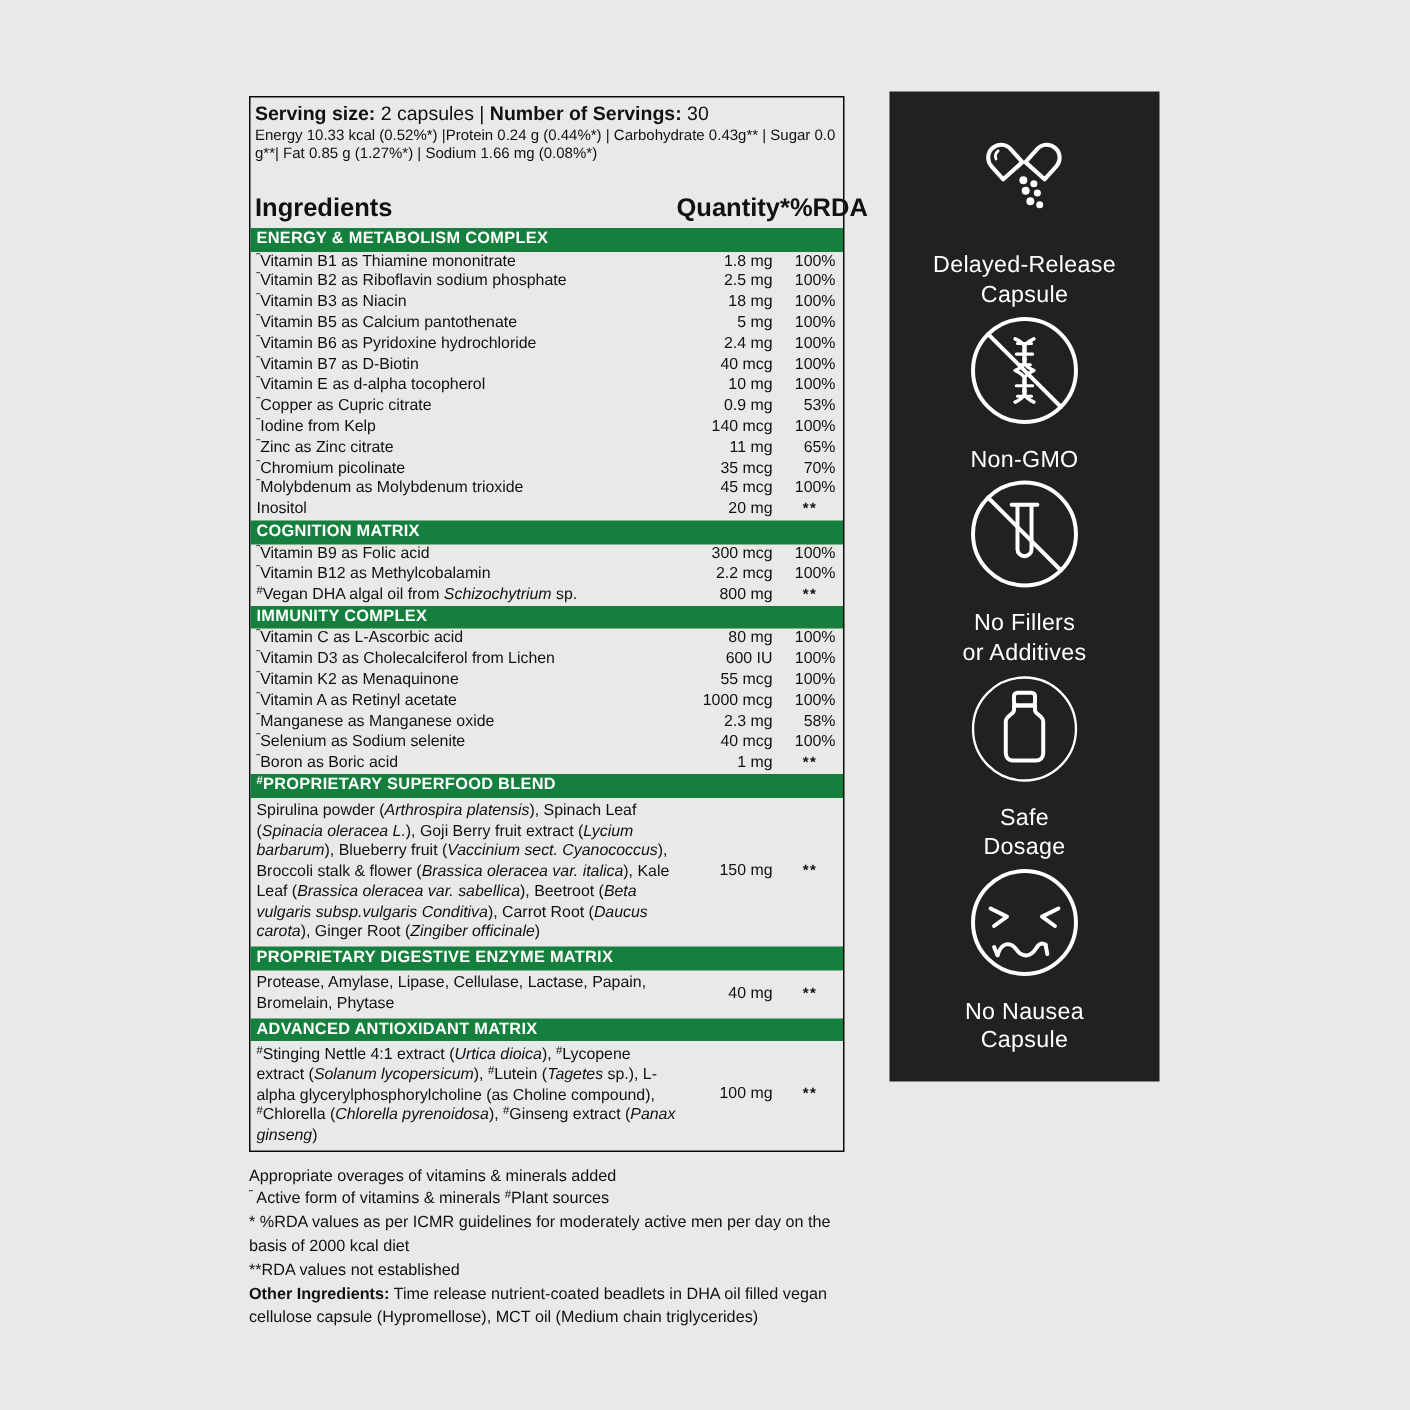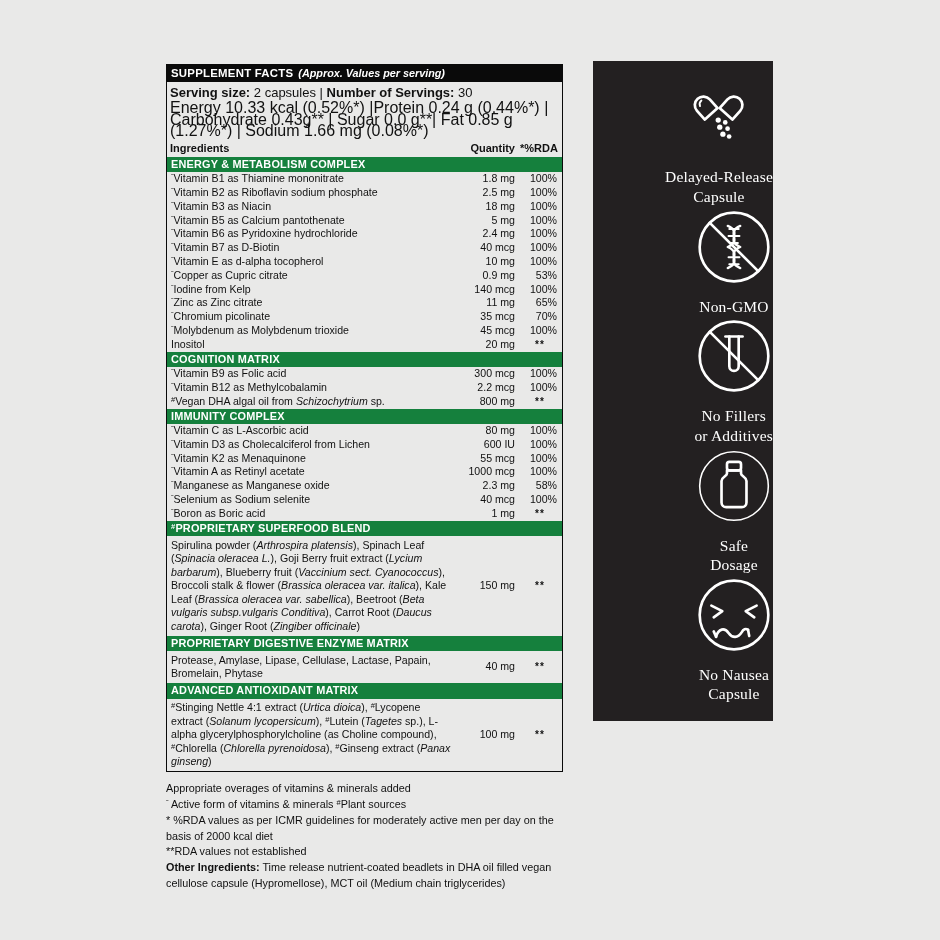--- a/index.html
+++ b/index.html
@@ -21,23 +21,23 @@
     background:#0a0a0a; color:#fff;
     display:flex; align-items:baseline; gap:5px;
     padding:2px 4px 3px 4px;
   }
   .title-bar .t1 { font-size:11.4px; font-weight:bold; letter-spacing:.25px; }
   .title-bar .t2 { font-size:10.8px; font-style:italic; font-weight:600; }
 
   .serving-line { font-size:13px; padding:3px 3px 1px 3px; }
   .serving-line b { font-weight:bold; }
 
-  .nutri { font-size:16px; line-height:11.6px; padding:1px 3px 3px 3px; }
-
-  .col-head { display:flex; font-weight:bold; font-size:11px; padding:2px 0 3px 3px; }
+  .nutri { font-size:10px; line-height:11.6px; padding:1px 3px 3px 3px; }
+
+  .col-head { display:flex; font-weight:bold; font-size:17px; padding:2px 0 3px 3px;margin-top:16px; }
   .col-head .cn { flex:1; }
   .col-head .cq { width:64px; text-align:right; }
   .col-head .cr { width:42px; text-align:right; padding-right:5px; margin-left:5px; }
 
   .sec-bar {
     background:#15803d; color:#fff; font-weight:bold;
     font-size:10.9px; letter-spacing:.2px;
     padding:1px 4px 2.5px 4px;
   }
   .row { display:flex; align-items:center; font-size:10.6px; line-height:13.8px; }
@@ -50,40 +50,35 @@
   sup { font-size:7.5px; line-height:0; vertical-align:3.2px; }
   i { }
 
   .notes { margin-top:9px; width:414px; font-size:10.8px; line-height:15.8px; }
   .notes .note b { font-weight:bold; }
 
   
   .panel {
     position:absolute; left:593px; top:61px; width:180px; height:660px;
     background:#232021;
-    display:flex; flex-direction:column; align-items:flex-end; justify-content:space-evenly;
+    display:flex; flex-direction:column; align-items:center; justify-content:space-evenly;
     padding:16px 0;
-    font-family:Liberation Serif, serif;
   }
   .badge { display:flex; flex-direction:column; align-items:center; gap:11px; }
   .badge svg { width:78px; height:78px; display:block; }
   .badge-label {
     color:#fff; font-size:15.5px; line-height:19.5px;
     text-align:center; white-space:pre-line; letter-spacing:.2px;
   }
 </style>
 </head>
 <body>
 
 <div class="facts">
   <div class="facts-box">
-    <div class="title-bar">
-      <span class="t1">SUPPLEMENT FACTS</span>
-      <span class="t2">(Approx. Values per serving)</span>
-    </div>
 
     <div class="serving-line">
       <b>Serving size:</b><span> 2 capsules | </span><b>Number of Servings:</b><span> 30</span>
     </div>
 
     <div class="nutri">Energy 10.33 kcal (0.52%*) |Protein 0.24 g (0.44%*) | Carbohydrate 0.43g** | Sugar 0.0 g**| Fat 0.85 g (1.27%*) | Sodium 1.66 mg (0.08%*)</div>
 
     <div class="col-head">
       <span class="cn">Ingredients</span>
       <span class="cq">Quantity</span>

